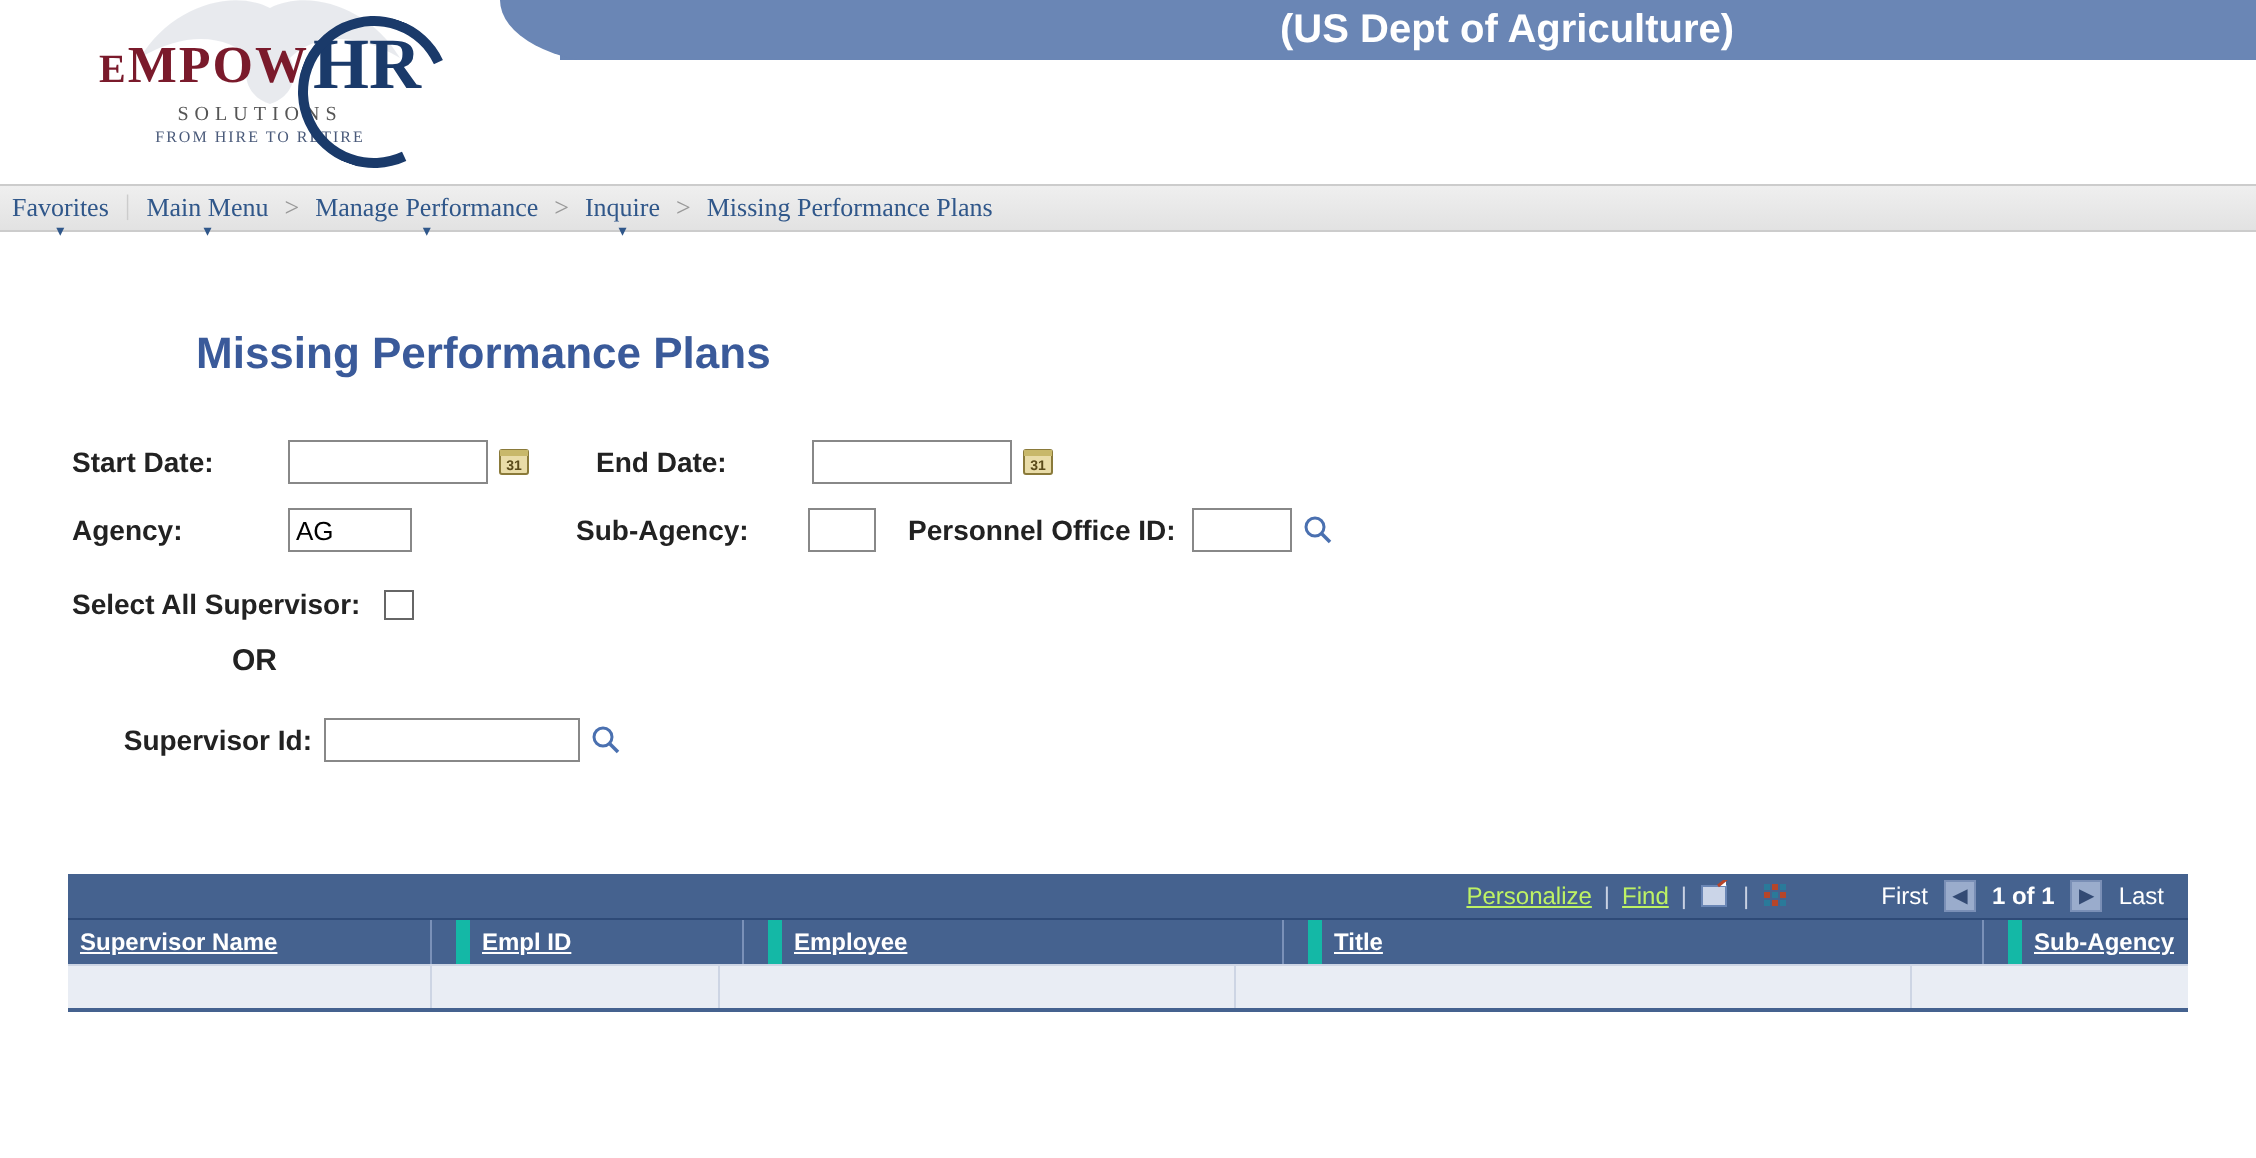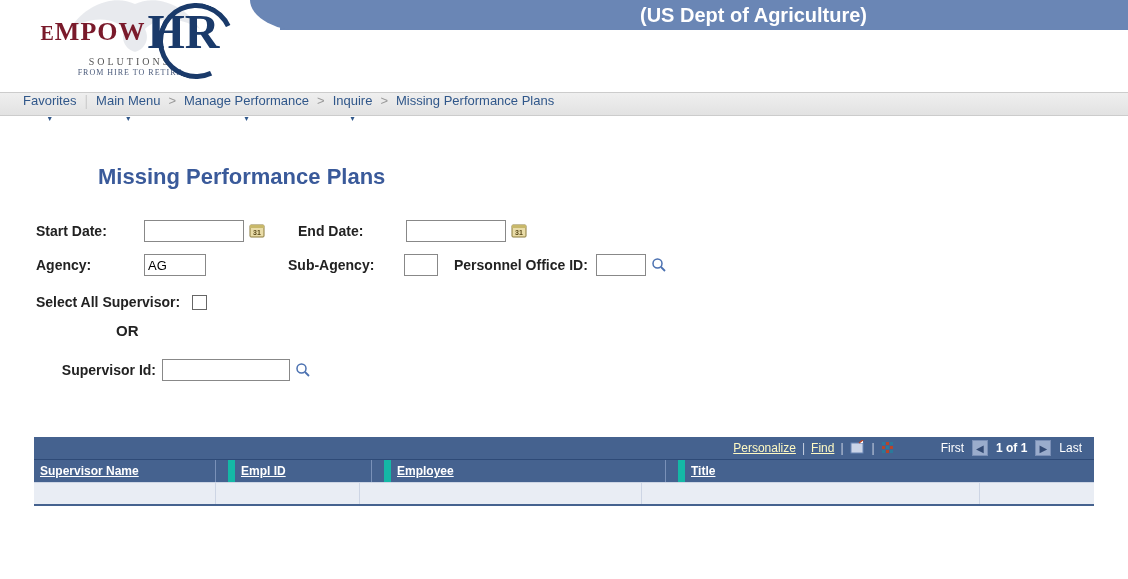--- a/index.html
+++ b/index.html
@@ -41,46 +41,47 @@
   }
   .logo {
     position:absolute;
     top:0; left:25px;
     width:210px; height:90px;
     display:flex; flex-direction:column; align-items:center; justify-content:center;
   }
   .logo-main { position:relative; display:flex; align-items:center; }
   .logo-empow { font-family: Georgia, 'Times New Roman', serif; font-size:26px; font-weight:bold; color:#7a1a2b; letter-spacing:1px;}
   .logo-empow small { font-size:20px; }
-  .logo-hr { font-family: Georgia, serif; font-size:48px; font-weight:bold; color:#1a3a6a; margin-left:2px; line-height:0.8;}
+  .logo-hr { font-family: Georgia, serif; font-size:36px; font-weight:bold; color:#1a3a6a; margin-left:2px; line-height:0.8;}
   .logo-ring {
     position:absolute; top:-10px; right:-14px;
     width:76px; height:76px; border:5px solid #1a3a6a; border-radius:50%;
     border-right-color: transparent;
     transform: rotate(20deg);
   }
   .logo-sub { font-family: Georgia, serif; font-size:10px; letter-spacing:3px; color:#555; margin-top:4px;}
   .logo-tag { font-family: Georgia, serif; font-size:8px; letter-spacing:1px; color:#4a5a7a; margin-top:1px;}
   .eagle {
     position:absolute;
     top:-6px; left:40px;
     width:140px; height:60px;
     opacity:0.22;
     pointer-events:none;
   }
 
   
   .crumb-bar {
-    display:flex; 
+    display:flex; align-items:center;
     height:24px;
     background:linear-gradient(#efefef,#e2e2e2);
     border-top:1px solid #ccc;
     border-bottom:1px solid #ccc;
-    padding:0 17px;
+    padding:0 0;
     font-size:13px;
+    font-family:Liberation Serif, serif;
   }
   .crumb-item { color:#30578a; padding:0 6px; cursor:pointer; position:relative;}
   .crumb-item.has-drop::after{
     content:"▾"; font-size:8px; color:#30578a; position:absolute; bottom:-8px; left:50%; transform:translateX(-50%);
   }
   .crumb-sep { color:#999; padding:0 2px;}
   .crumb-sep.first { color:#ccc; font-size:14px; padding:0 2px;}
 
   
   .page-title {
@@ -111,21 +112,21 @@
   
   .grid-wrap { margin:56px 34px 0 34px; }
   .grid-toolbar {
     background:#45628f;
     color:#fff;
     display:flex; justify-content:flex-end; align-items:center;
     padding:3px 8px;
     font-size:12px;
     gap:4px;
   }
-  .grid-toolbar a { color:#fef9c3; text-decoration:underline; cursor:pointer; }
+  .grid-toolbar a { color:#bef264; text-decoration:underline; cursor:pointer; }
   .toolbar-sep { color:#c8d1e2; padding:0 2px;}
   .nav-btn { width:16px; height:16px; background:#9aaccc; border:1px solid #7a8fb6; display:inline-flex; align-items:center; justify-content:center; cursor:pointer; color:#334a74; font-size:10px;}
   .nav-txt { padding:0 4px; }
   .pager { display:flex; align-items:center; gap:4px; margin-left:36px;}
   .mini-icon { width:16px; height:16px; display:inline-flex; align-items:center; justify-content:center; }
 
   .grid-header {
     display:flex;
     background:#45628f;
     border-top:1px solid #2e4a77;
@@ -138,21 +139,21 @@
     text-decoration:underline;
     padding:4px 6px;
     border-right:1px solid #7a91b8;
     border-left:7px solid #14b8a6;
     cursor:pointer;
   }
   .gh-cell:first-child{border-left:none;}
   .gh-cell:last-child{border-right:none;}
   .col-sup { width:182px;}
   .col-emplid { width:144px;}
-  .col-emp { width:282px;}
+  .col-emp { width:258px;}
   .col-title { width:338px;}
   .col-sub { flex:1;}
   
   .grid-row {
     display:flex;
     height:24px;
     background:#e9edf4;
     border-top:1px solid #cdd5e4;
     border-bottom:2px solid #45628f;
   }
@@ -290,20 +291,21 @@
       <span class="nav-btn">▶</span>
       <span class="nav-txt">Last</span>
     </div>
   </div>
 
   <div class="grid-header">
     <div class="gh-cell col-sup">Supervisor Name</div>
     <div class="gh-cell col-emplid">Empl ID</div>
     <div class="gh-cell col-emp">Employee</div>
     <div class="gh-cell col-title">Title</div>
+    <div class="gh-cell col-sub">Sub-Agency</div>
   </div>
 
   <div class="grid-row">
     <div class="gr-cell col-sup"></div>
     <div class="gr-cell col-emplid"></div>
     <div class="gr-cell col-emp"></div>
     <div class="gr-cell col-title"></div>
     <div class="gr-cell col-sub"></div>
   </div>
 </div>

